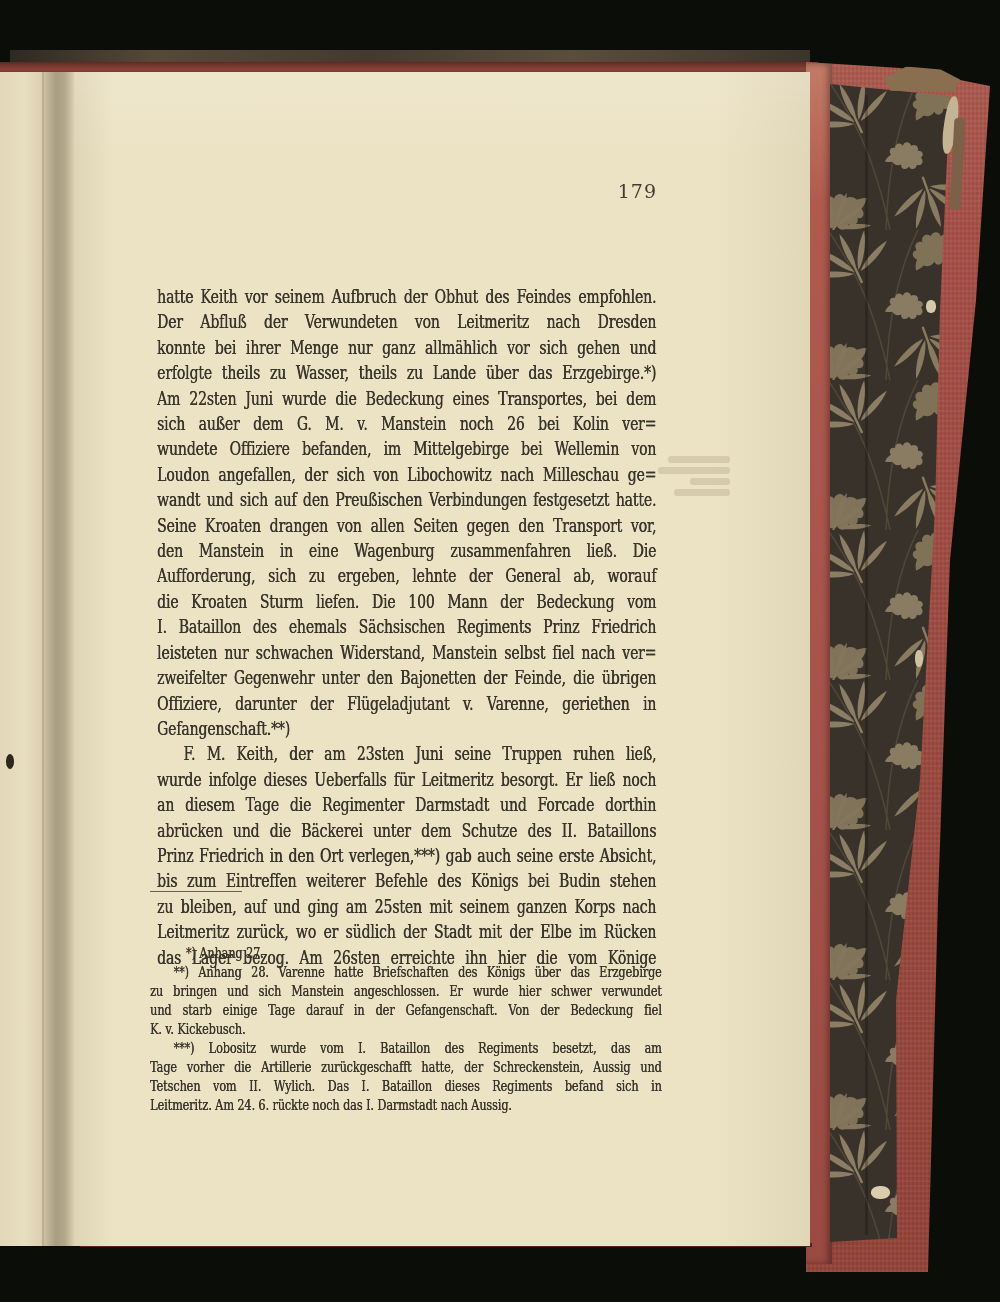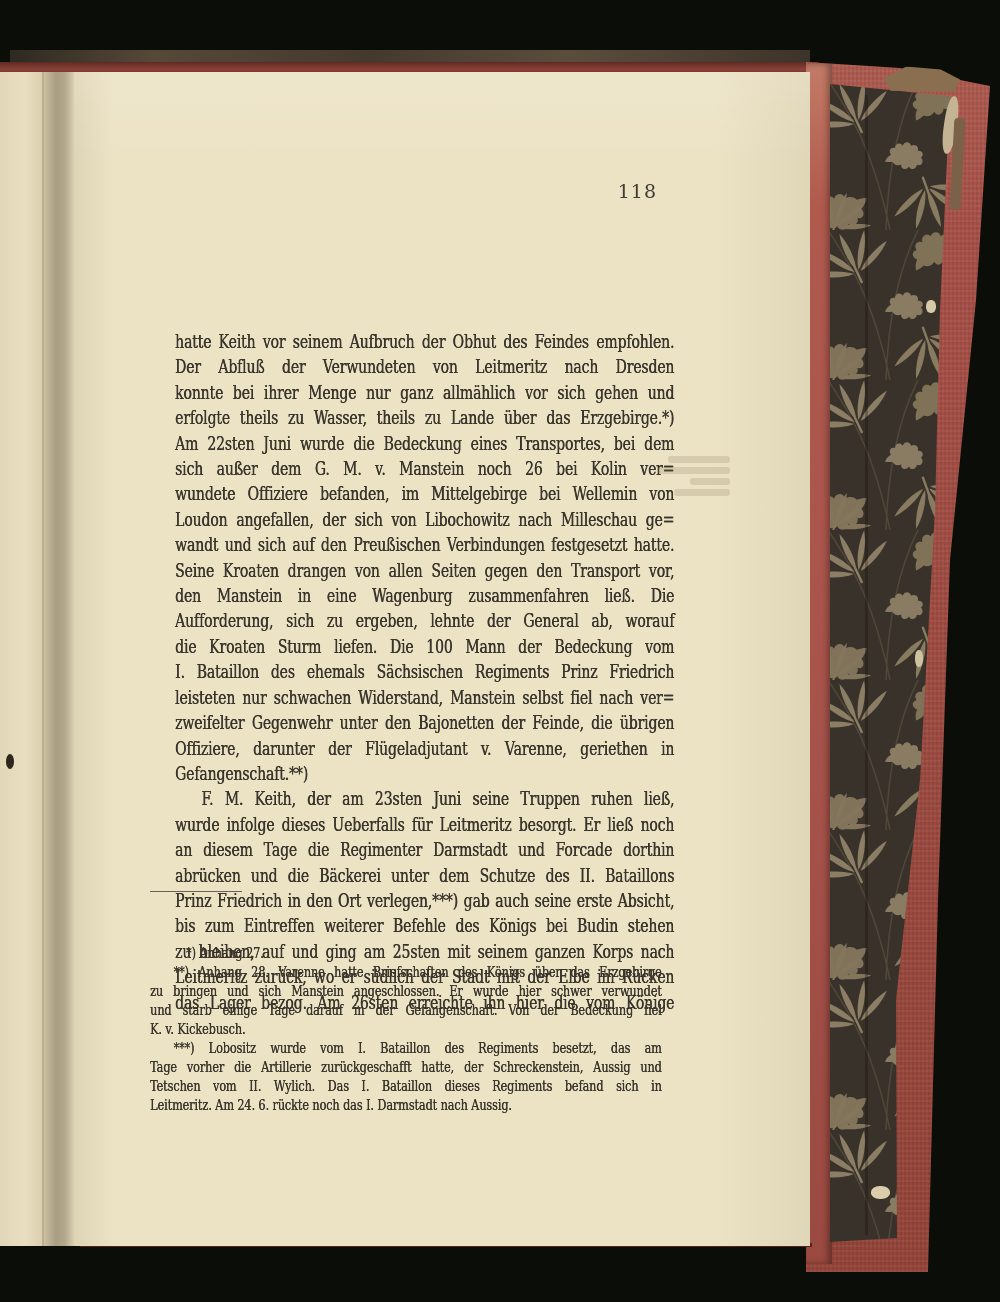--- a/index.html
+++ b/index.html
@@ -53,21 +53,21 @@
   .page{position:absolute;left:74px;top:72px;width:736px;height:1174px;color:#3a352c;
     background:
       linear-gradient(180deg,rgba(255,255,255,.12) 0,transparent 90px),
       linear-gradient(90deg,rgba(120,100,70,.12) 0,transparent 40px,transparent 640px,rgba(120,100,70,.10) 100%),
       #ece3c5;}
   .page-bottom-line{position:absolute;left:80px;top:1243px;width:732px;height:4px;background:#55231c;}
 
   .pagenum{position:absolute;left:483px;top:108px;width:100px;text-align:right;
     font-size:19px;letter-spacing:1px;color:#413c31;}
 
-  .body{position:absolute;left:101px;top:212px;margin-top:45px;}
+  .body{position:absolute;left:83px;top:212px;}
   .bl{width:640px;transform:scaleX(0.78);transform-origin:0 0;
       font-size:18px;line-height:25.4px;letter-spacing:-0.2px;white-space:nowrap2;
       text-align:justify;text-align-last:justify;
       text-shadow:0.4px 0 0 currentColor;}
   .bl.nojust{text-align-last:left;}
   .bl.indent{text-indent:34px;}
 
   .fn-rule{position:absolute;left:76px;top:819px;width:92px;height:1px;background:#6b6152;}
   .footnotes{position:absolute;left:76px;top:872px;}
   .fl{width:656px;transform:scaleX(0.78);transform-origin:0 0;
@@ -143,21 +143,21 @@
   <div class="spot spot4"></div>
   <div class="tan-tear1"></div>
   <div class="tan-tear2"></div>
 
   <div class="left-page-edge"></div>
   <div class="gutter"></div>
   <div class="speck"></div>
   <div class="page-bottom-line"></div>
 
   <div class="page">
-    <div class="pagenum">118</div>
+    <div class="pagenum">179</div>
 
     <div class="body">
       <div class="bl">hatte Keith vor seinem Aufbruch der Obhut des Feindes empfohlen.</div>
       <div class="bl">Der Abfluß der Verwundeten von Leitmeritz nach Dresden</div>
       <div class="bl">konnte bei ihrer Menge nur ganz allmählich vor sich gehen und</div>
       <div class="bl">erfolgte theils zu Wasser, theils zu Lande über das Erzgebirge.*)</div>
       <div class="bl">Am 22sten Juni wurde die Bedeckung eines Transportes, bei dem</div>
       <div class="bl">sich außer dem G. M. v. Manstein noch 26 bei Kolin ver=</div>
       <div class="bl">wundete Offiziere befanden, im Mittelgebirge bei Wellemin von</div>
       <div class="bl">Loudon angefallen, der sich von Libochowitz nach Milleschau ge=</div>

